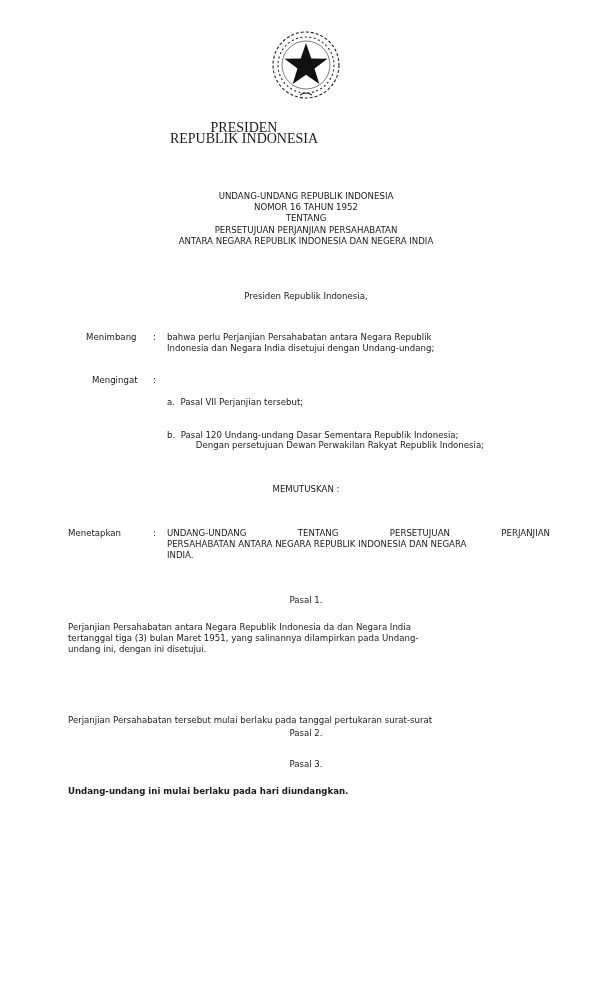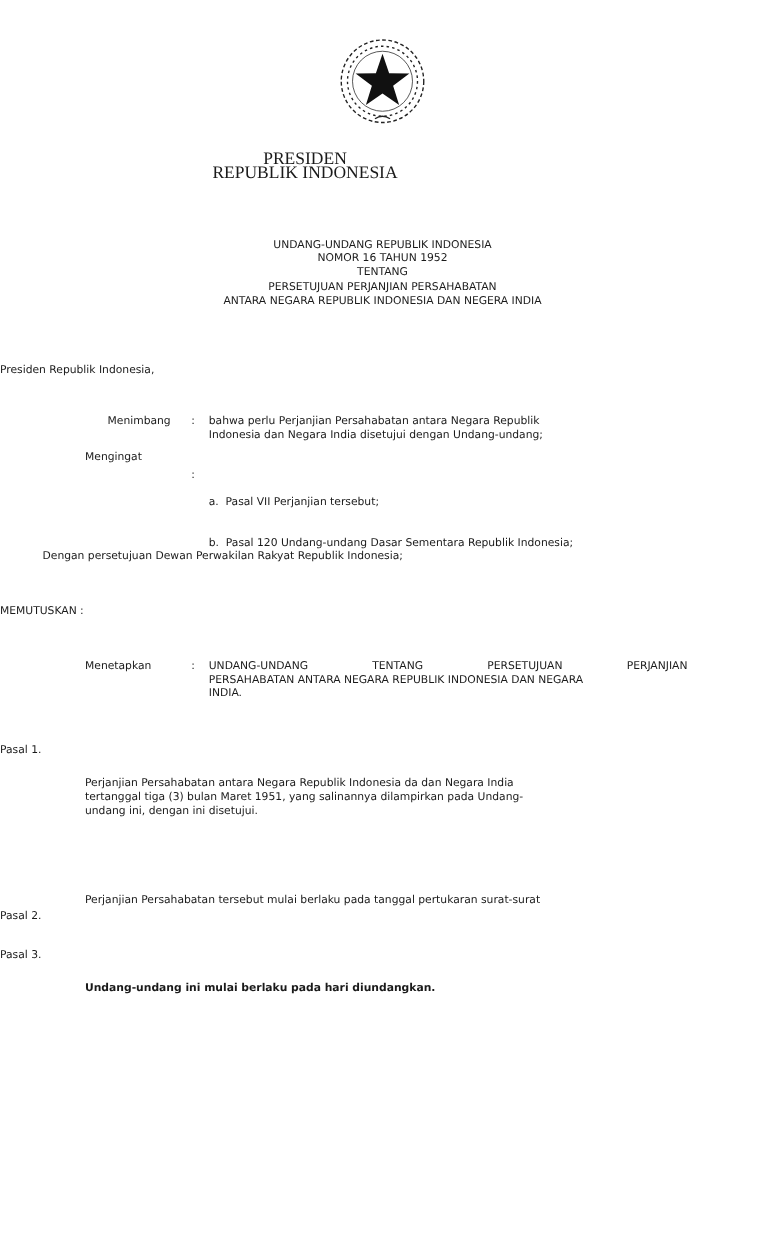--- a/index.html
+++ b/index.html
@@ -2,21 +2,21 @@
 <html><head>
 <meta charset="utf-8">
 <style>
   html, body { margin:0; padding:0; background:#ffffff; }
   body { width:612px; height:1008px; position:relative; overflow:hidden;
          font-family:"DejaVu Sans", sans-serif; color:#1a1a1a; font-size:8.6px; }
   .abs { position:absolute; }
   .emblem { left:268px; top:27px; width:76px; height:76px; }
   .serif { font-family:"Liberation Serif", "DejaVu Serif", serif; }
   .header { left:0; width:488px; text-align:center; font-size:14px; line-height:11px; }
-  .center { left:0; width:612px; line-height:11px; }
+  .center { left:0; width:612px; text-align:center; line-height:11px; }
   .title-block { left:0; top:191px; width:612px; text-align:center; line-height:11.2px; }
   .label { left:68px; }
   .colon { left:153px; }
   .value { left:167px; line-height:11px; }
   .para { left:68px; width:480px; line-height:11px; }
   .justify-line { display:flex; justify-content:space-between; width:383px; }
 </style>
 </head>
 <body>
 
@@ -45,21 +45,21 @@
 
 <div class="abs center" style="top:291px;">Presiden Republik Indonesia,</div>
 
 <div class="abs label" style="top:332px;padding-left:18px;">Menimbang</div>
 <div class="abs colon" style="top:332px;">:</div>
 <div class="abs value" style="top:332px;">
   <div>bahwa perlu Perjanjian Persahabatan antara Negara Republik</div>
   <div>Indonesia dan Negara India disetujui dengan Undang-undang;</div>
 </div>
 
-<div class="abs label" style="top:361px;">Mengingat</div>
+<div class="abs label" style="top:375px;margin-left:24px;">Mengingat</div>
 <div class="abs colon" style="top:375px;">:</div>
 <div class="abs value" style="top:375px; white-space:pre;">
   <div>a.  Pasal VII Perjanjian tersebut;</div>
   <div>b.  Pasal 120 Undang-undang Dasar Sementara Republik Indonesia;</div>
 </div>
 
 <div class="abs center" style="top:440px;padding-left:34px;">Dengan persetujuan Dewan Perwakilan Rakyat Republik Indonesia;</div>
 
 <div class="abs center" style="top:484px;">MEMUTUSKAN :</div>
 

